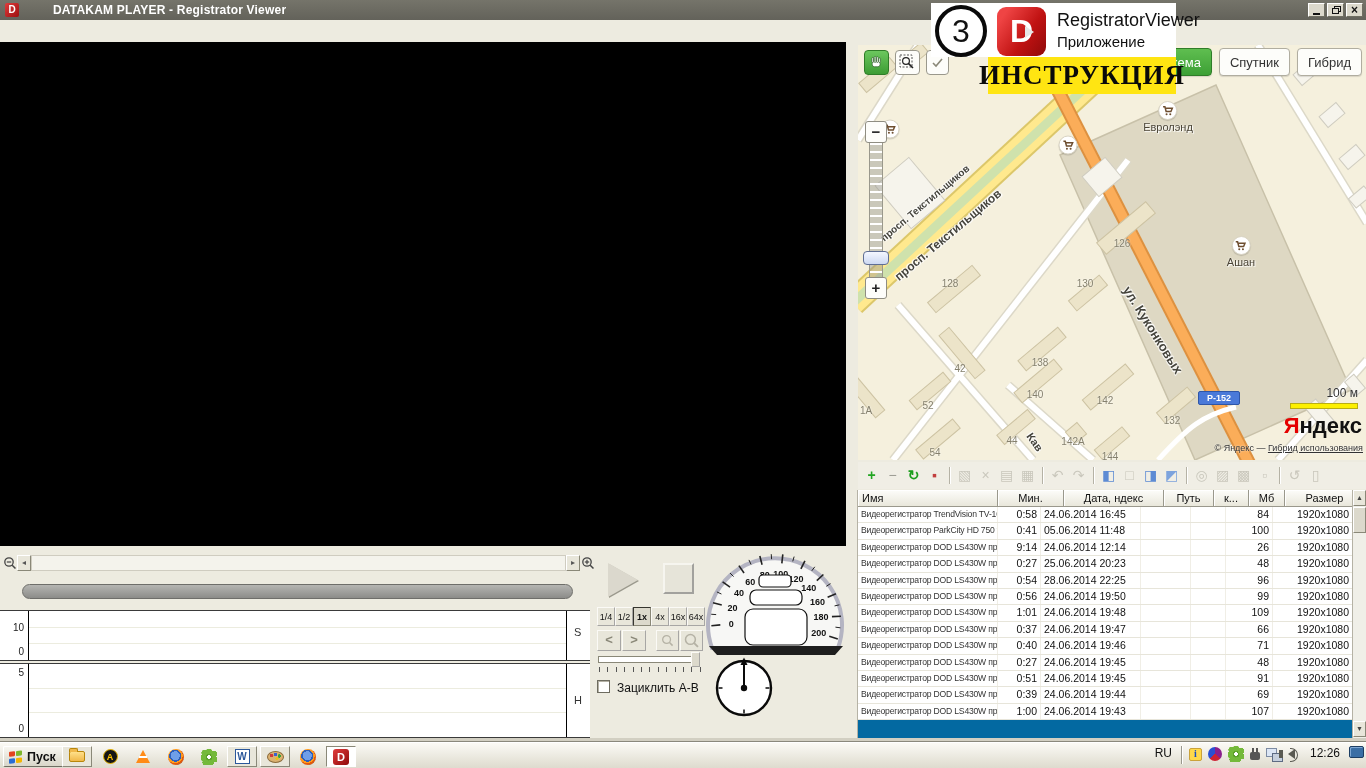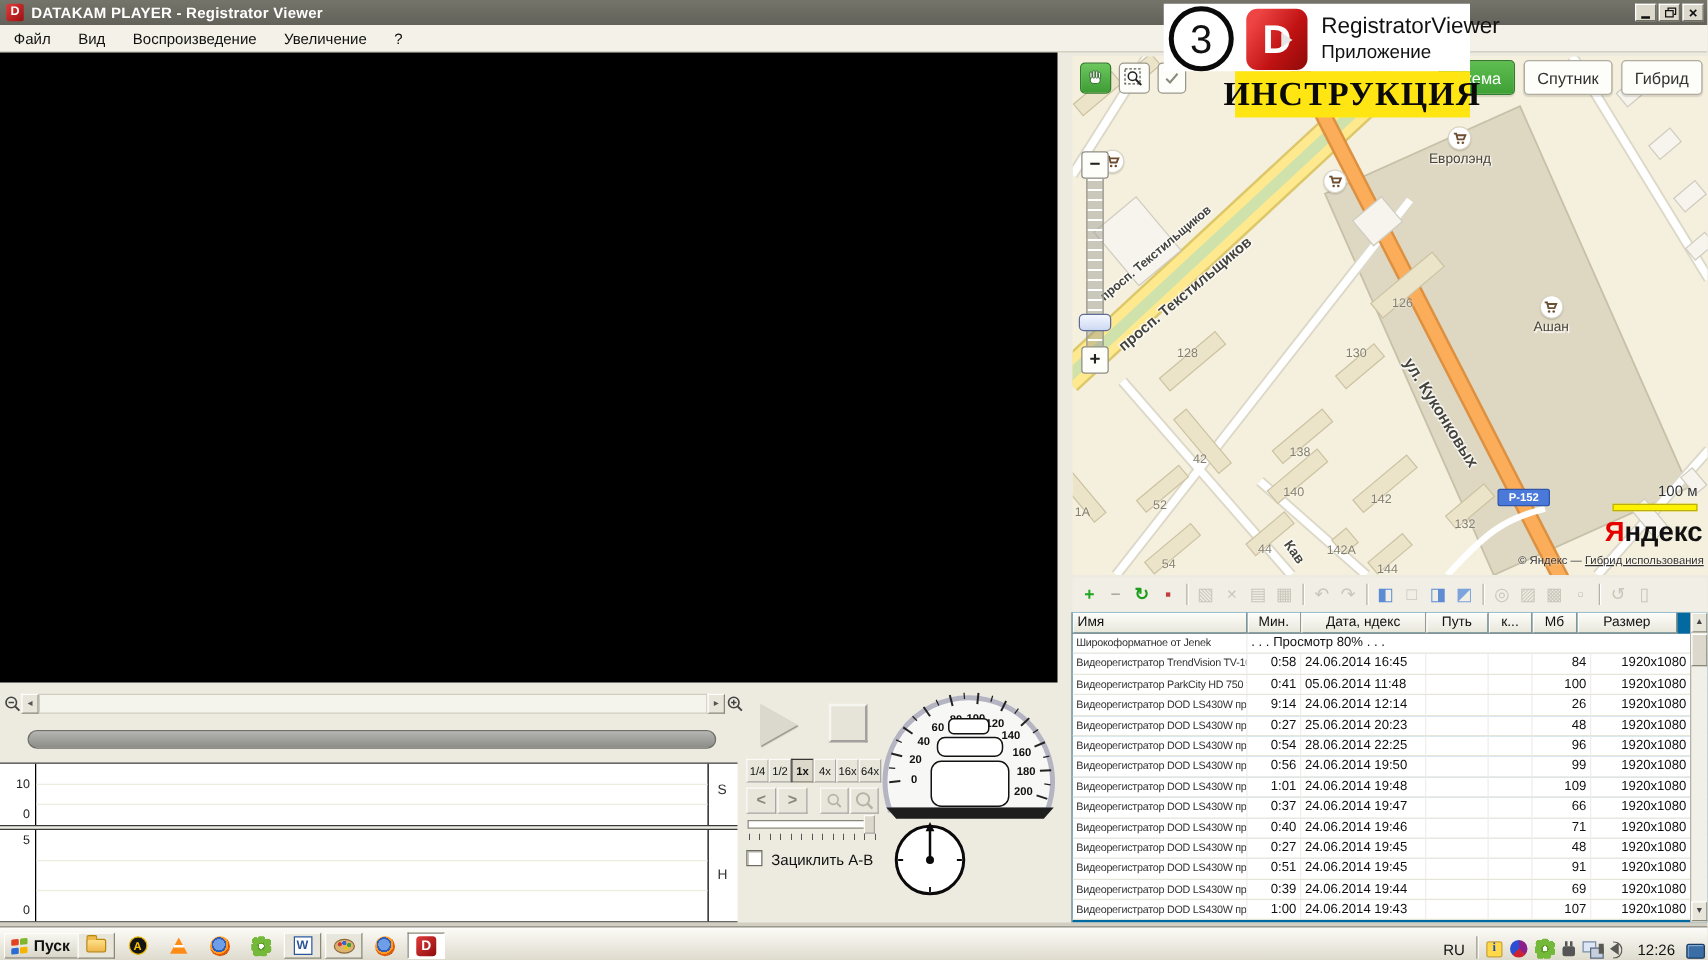--- a/index.html
+++ b/index.html
@@ -6,21 +6,21 @@
   html,body { width:1366px; height:768px; overflow:hidden; background:#edebe0;
     font-family:"Liberation Sans", sans-serif; font-size:11px; color:#111; }
   #screen { position:relative; width:1366px; height:768px; background:#edebe0; }
 
   
   #titlebar { position:absolute; left:0; top:0; width:1366px; height:20px;
     background:linear-gradient(#75746a,#63625a); display:flex; align-items:center; }
   #title-icon { width:14px; height:14px; margin:0 6px 0 5px; border-radius:2px;
     background:linear-gradient(135deg,#e03c3c,#9c0f0f); color:#fff; font-weight:bold;
     font-size:10px; text-align:center; line-height:14px; }
-  #title-text { color:#fff; font-size:12px; font-weight:600; letter-spacing:.2px; }
+  #title-text { color:#fff; font-size:12px; font-weight:600; letter-spacing:.2px;margin-left:28px; }
   #win-controls { position:absolute; right:3px; top:3px; display:flex; gap:2px; }
   .wbtn { width:17px; height:14px; background:#dcd9cc; border:1px solid;
     border-color:#fff #6f6e62 #6f6e62 #fff; display:flex; align-items:center;
     justify-content:center; font-size:10px; line-height:10px; }
   .glyph-min { width:7px; height:2px; background:#111; margin-top:7px; }
   .glyph-rest { width:7px; height:6px; border:1px solid #111; box-shadow:2px -2px 0 -1px #dcd9cc, 2px -2px 0 0 #111; margin-top:2px; }
   .glyph-close { font-weight:bold; font-size:12px; }
 
   
   #menubar { position:absolute; left:0; top:20px; width:1366px; height:22px;
@@ -181,21 +181,21 @@
   #winflag { width:14px; height:12px; display:grid; grid-template-columns:6px 6px; gap:1px;
     transform:skewY(-6deg); }
   #winflag i { display:block; height:5px; border-radius:1px; }
   #quick-apps { position:absolute; left:62px; top:3px; display:flex; align-items:center; gap:3px; }
   .seg { width:30px; height:21px; display:flex; align-items:center; justify-content:center; }
   .seg.boxed { background:#e8e6da; border:1px solid; border-color:#fff #8a8878 #8a8878 #fff; }
   .seg.activeseg { background:#fff; border:1px solid; border-color:#8a8878 #fff #fff #8a8878; }
   .appicon { position:relative; }
   .app-letter { position:absolute; left:0; top:0; width:100%; height:100%; display:flex;
     align-items:center; justify-content:center; font-weight:bold; }
-  #tray { position:absolute; right:2px; top:3px; height:21px; display:flex; align-items:flex-end; gap:5px; }
+  #tray { position:absolute; right:2px; top:3px; height:21px; display:flex; align-items:flex-start; gap:5px; }
   #tray-sep { width:1px; height:18px; background:#9a988c; box-shadow:1px 0 0 #fff; margin-right:2px; }
   #lang { font-size:12px; margin-right:4px; }
   #tray-icons { display:flex; align-items:center; gap:6px; }
   .trayicon { position:relative; }
   #clocktime { font-size:12px; margin:0 4px; }
 
   
   .icon-explorer { width:16px; height:11px; background:linear-gradient(#ffe08a,#f0b84a);
     border:1px solid #b8860b; border-radius:2px; position:relative; }
   .icon-explorer::before { content:""; position:absolute; left:-1px; top:-4px; width:7px; height:3px;
@@ -262,27 +262,20 @@
       <div class="wbtn">
           <span class="glyph-min"></span>
         </div>
       <div class="wbtn">
           <span class="glyph-rest"></span>
         </div>
       <div class="wbtn glyph-close">×</div>
     </div>
   </div>
 
-  <div id="menubar">
-      <span class="mitem">Файл</span>
-      <span class="mitem">Вид</span>
-      <span class="mitem">Воспроизведение</span>
-      <span class="mitem">Увеличение</span>
-      <span class="mitem">?</span>
-    </div>
 
   <div id="video"></div>
 
   <div id="scrollrow">
     <span class="magbtn" style="left:3px;">
       <svg width="14" height="14" viewBox="0 0 14 14">
           <circle cx="6" cy="6" r="4.2" fill="none" stroke="#444" stroke-width="1.3"></circle>
           <line x1="3.8" y1="6" x2="8.2" y2="6" stroke="#444" stroke-width="1.2"></line>
           <line x1="9.2" y1="9.2" x2="12.5" y2="12.5" stroke="#444" stroke-width="1.5"></line>
         </svg></span>
@@ -572,32 +565,28 @@
       <span class="ticon dis">▩</span>
       <span class="ticon dis">▫</span>
       <span class="tsep"></span>
       <span class="ticon dis">↺</span>
       <span class="ticon dis">▯</span>
     </div>
 
   <div id="filetable">
     <div id="table-header">
         <div class="hcell col-name" style="width: 140px;">Имя</div>
-        <div class="hcell col-min" style="width: 43px;">Мин.</div>
+        <div class="hcell col-min" style="width: 66px;">Мин.</div>
         <div class="hcell col-dt" style="width: 100px;">Дата, ндекс</div>
         <div class="hcell col-path" style="width: 50px;">Путь</div>
         <div class="hcell col-k" style="width: 35px;">к...</div>
         <div class="hcell col-mb" style="width: 36px;">Мб</div>
         <div class="hcell col-size" style="width: 80px;">Размер</div>
       </div>
     <div id="table-body">
-        <div class="trow">
-          <div class="tcell col-name" style="width: 140px;">Широкоформатное от Jenek</div>
-          <div class="tcell info">. . . Просмотр 80% . . .</div>
-        </div>
         <div class="trow">
           <div class="tcell col-name" style="width: 140px;">Видеорегистратор TrendVision TV-10.</div>
           <div class="tcell col-min" style="width: 43px;">0:58</div>
           <div class="tcell col-dt" style="width: 100px;">24.06.2014 16:45</div>
           <div class="tcell col-path" style="width: 50px;"></div>
           <div class="tcell col-k" style="width: 35px;"></div>
           <div class="tcell col-mb" style="width: 47px;">84</div>
           <div class="tcell col-size" style="width: 80px;">1920x1080</div>
         </div>
         <div class="trow">

